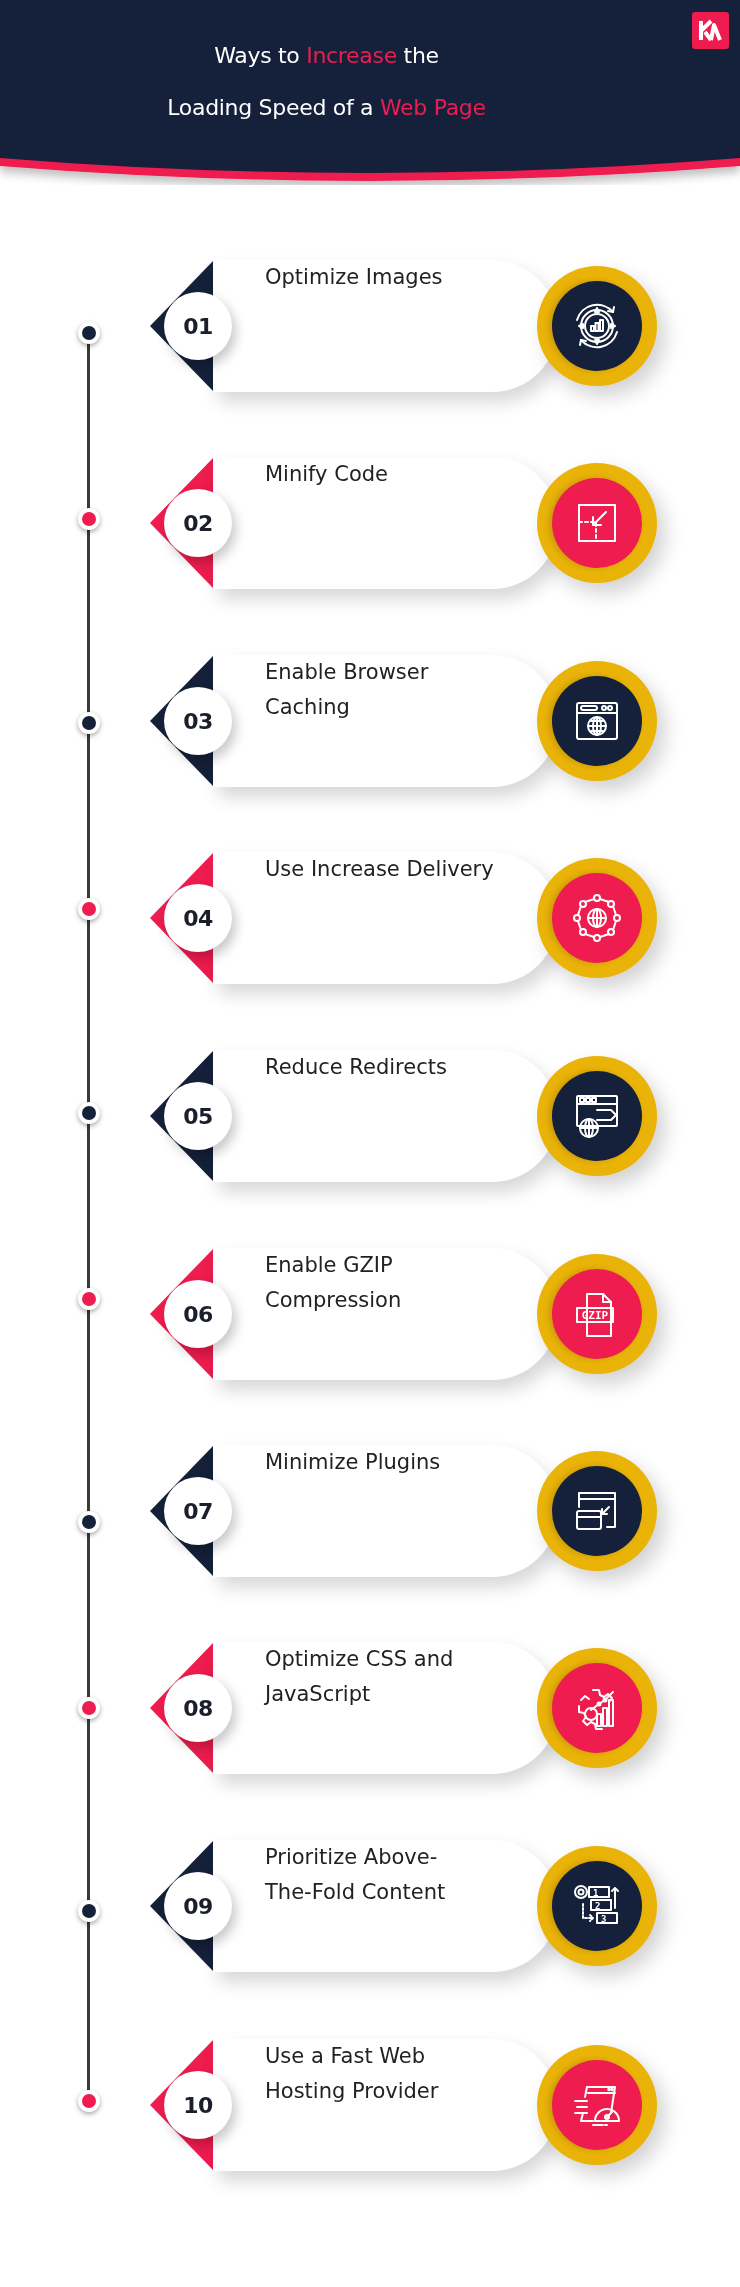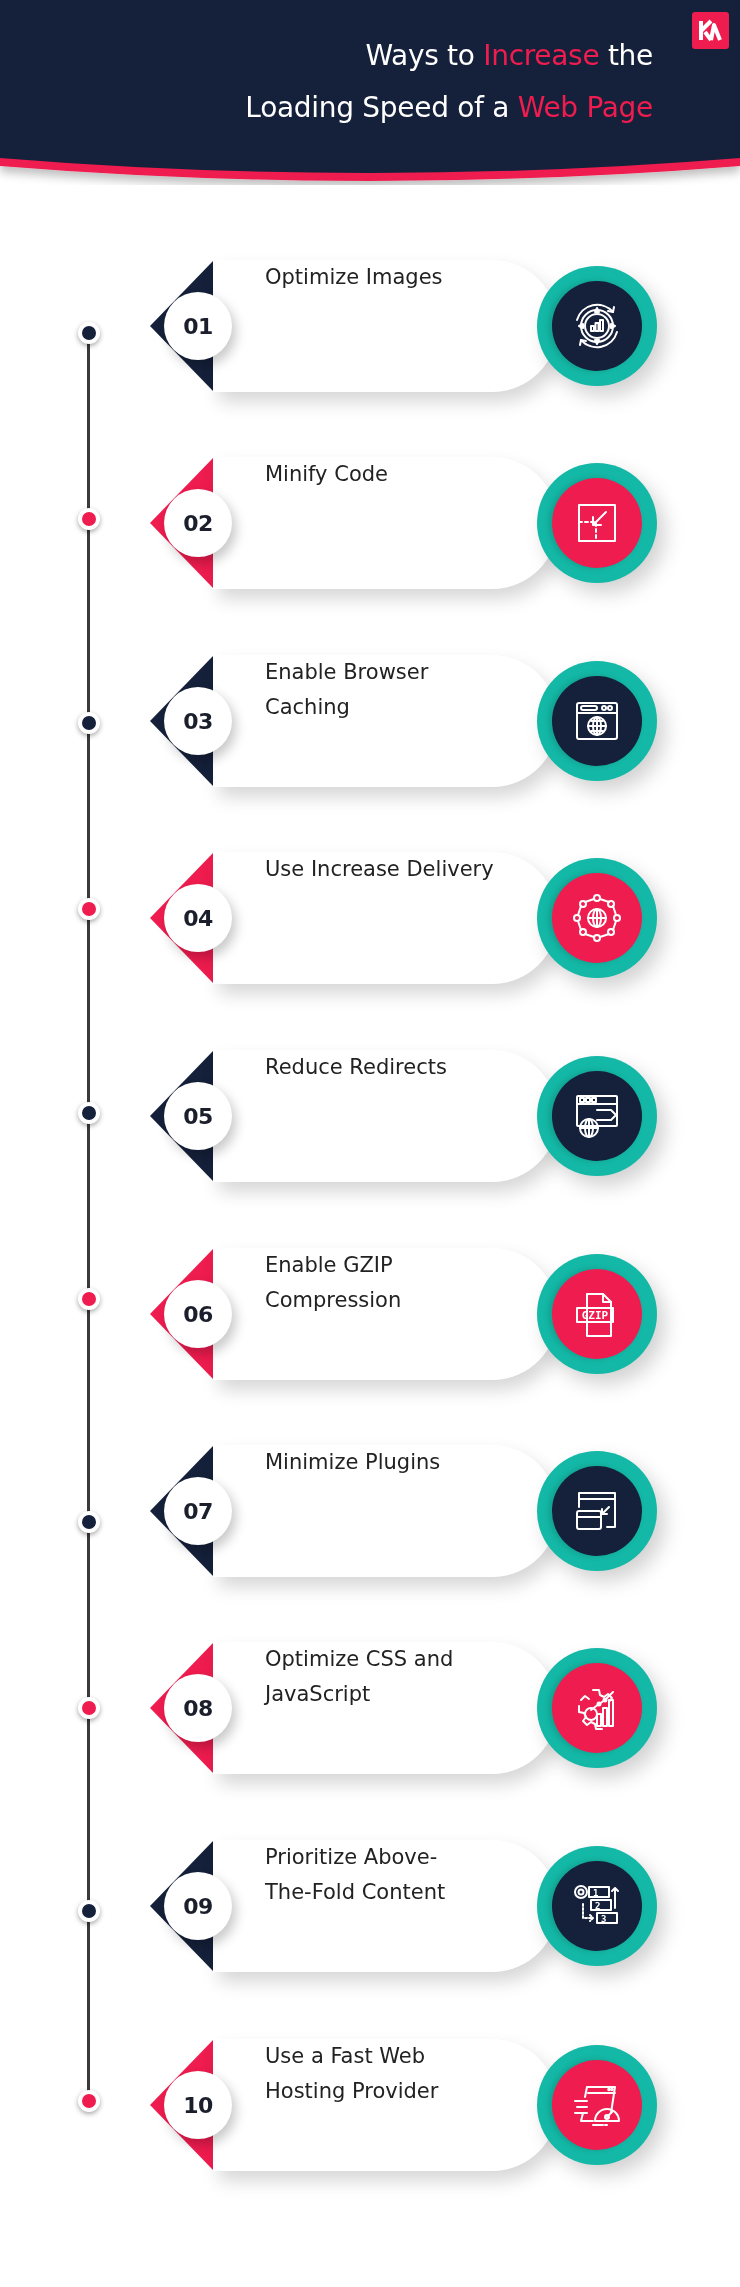--- a/index.html
+++ b/index.html
@@ -5,22 +5,22 @@
   * { box-sizing: border-box; margin: 0; padding: 0; }
   html, body { width: 740px; height: 2287px; background: #ffffff; overflow: hidden; }
   body { position: relative; font-family: "DejaVu Sans", sans-serif; }
 
   .header {
     position: absolute; left: 0; top: 0; width: 740px; height: 185px;
     overflow: hidden;
   }
   .header svg.bg { position: absolute; left: 0; top: 0; }
   .title {
-    position: absolute; left: 0; top: 30px; width: 653px; text-align: right;
-    color: #ffffff; font-size: 28px; line-height: 52px; font-weight: normal;
+    position: absolute; left: 0; top: 30px; width: 653px; text-align: center;
+    color: #ffffff; font-size: 22px; line-height: 52px; font-weight: normal;
     letter-spacing: -0.3px;
   }
   .title .hl { color: #ee1c4f; }
   .logo {
     position: absolute; left: 692px; top: 12px; width: 37px; height: 37px;
     background: #ee1c4f; border-radius: 3px;
   }
 
   .timeline-line {
     position: absolute; left: 87px; width: 3px; background: #3a3a3a;
@@ -51,21 +51,21 @@
     display: flex; align-items: center; justify-content: center;
     font-size: 22px; font-weight: bold; color: #1b1f2b; letter-spacing: -0.5px;
   }
   .label {
     position: absolute; left: 265px; top: 0; height: 132px; width: 250px;
     display: flex; flex-direction: column; justify-content: flex-start;
     font-size: 21px; line-height: 35px; color: #222222;
   }
   .icon-outer {
     position: absolute; left: 537px; top: 6px; width: 120px; height: 120px;
-    border-radius: 50%; background: #14b8a6;
+    border-radius: 50%; background: #eab308;
     box-shadow: 8px 10px 20px rgba(0,0,0,0.18);
   }
   .icon-inner {
     position: absolute; left: 15px; top: 15px; width: 90px; height: 90px;
     border-radius: 50%; background: var(--c);
     display: flex; align-items: center; justify-content: center;
     box-shadow: -3px 0 6px rgba(0,0,0,0.15);
   }
   .icon-inner svg { width: 56px; height: 56px; }
   .icon-inner svg * { fill: none; stroke: #ffffff; stroke-width: 2; stroke-linecap: round; stroke-linejoin: round; }

